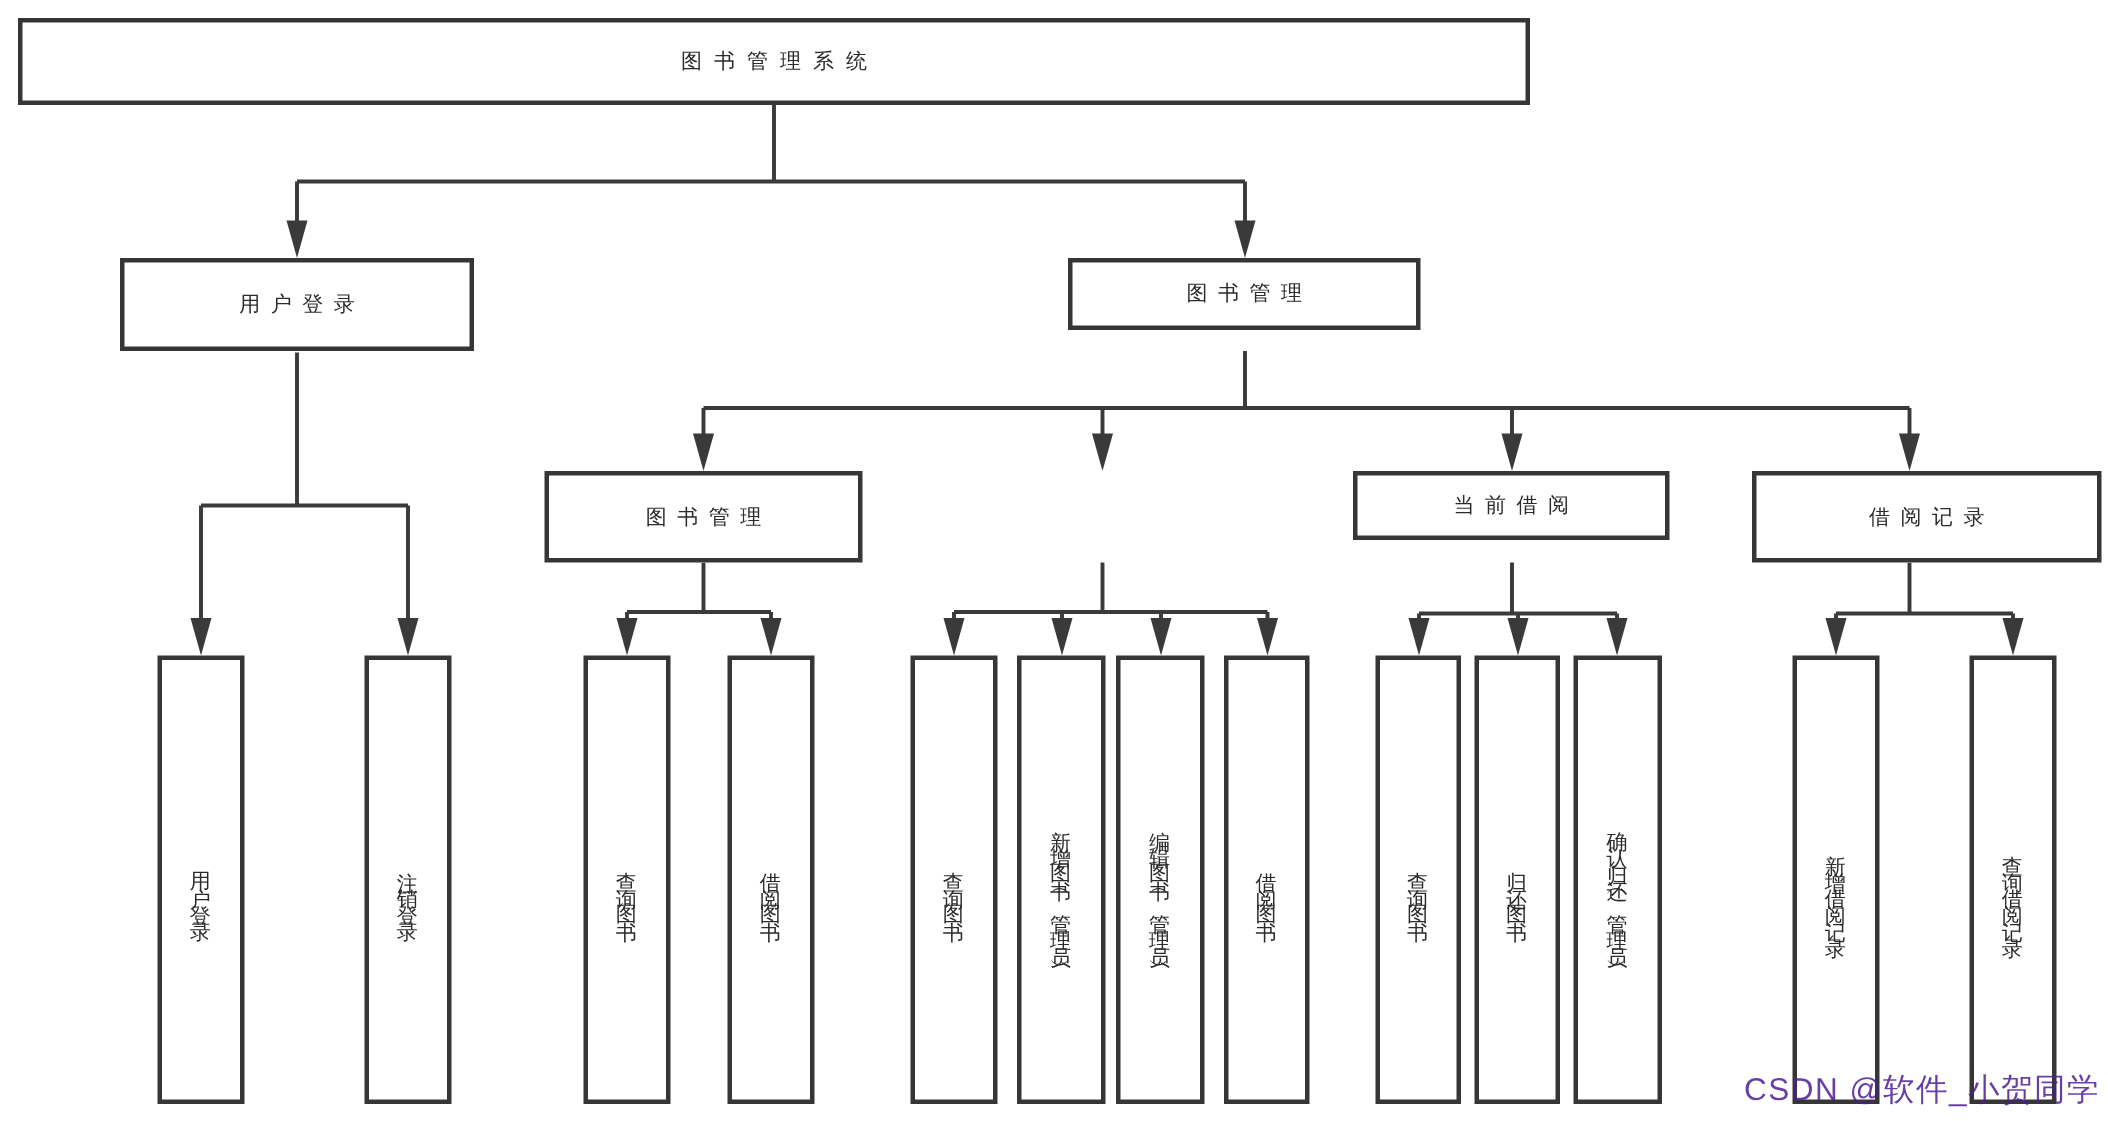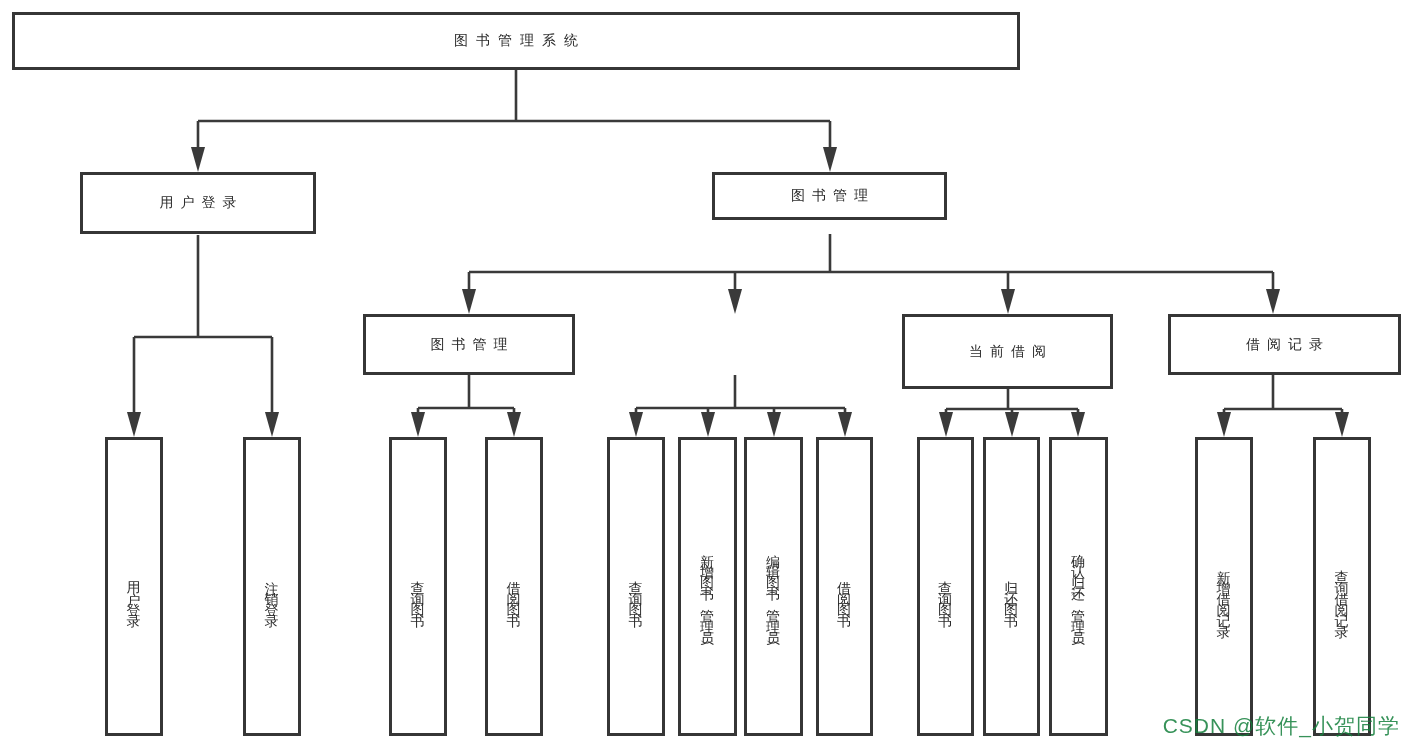--- a/index.html
+++ b/index.html
@@ -30,21 +30,21 @@
     padding-top:11px;
     white-space:nowrap;
   }
   .watermark{
     position:absolute;
     left:1138px;top:712px;
     width:262px;
     text-align:right;
     font-size:21px;
     letter-spacing:1px;
-    color:#15803d;
+    color:#4c1d95;
     opacity:.85;
     z-index:3;
     white-space:nowrap;
   }
 </style>
 </head>
 <body>
 
 <div id="canvas">
 
@@ -88,21 +88,21 @@
   <div class="node h" style="left:80px;top:172px;width:236px;height:62px;">
     <span>用户登录</span>
   </div>
   <div class="node h" style="left:712px;top:172px;width:235px;height:48px;">
     <span>图书管理</span>
   </div>
 
   <div class="node h" style="left:363px;top:314px;width:212px;height:61px;">
     <span>图书管理</span>
   </div>
-  <div class="node h" style="left:902px;top:314px;width:211px;height:75px;">
+  <div class="node h" style="left:902px;top:314px;width:211px;height:46px;">
     <span>当前借阅</span>
   </div>
   <div class="node h" style="left:1168px;top:314px;width:233px;height:61px;justify-content:center;">
     <span>借阅记录</span>
   </div>
 
   <div class="node v" style="left:105px;top:437px;width:58px;height:299px;">
     <span>用户登录</span>
   </div>
   <div class="node v" style="left:243px;top:437px;width:58px;height:299px;">

